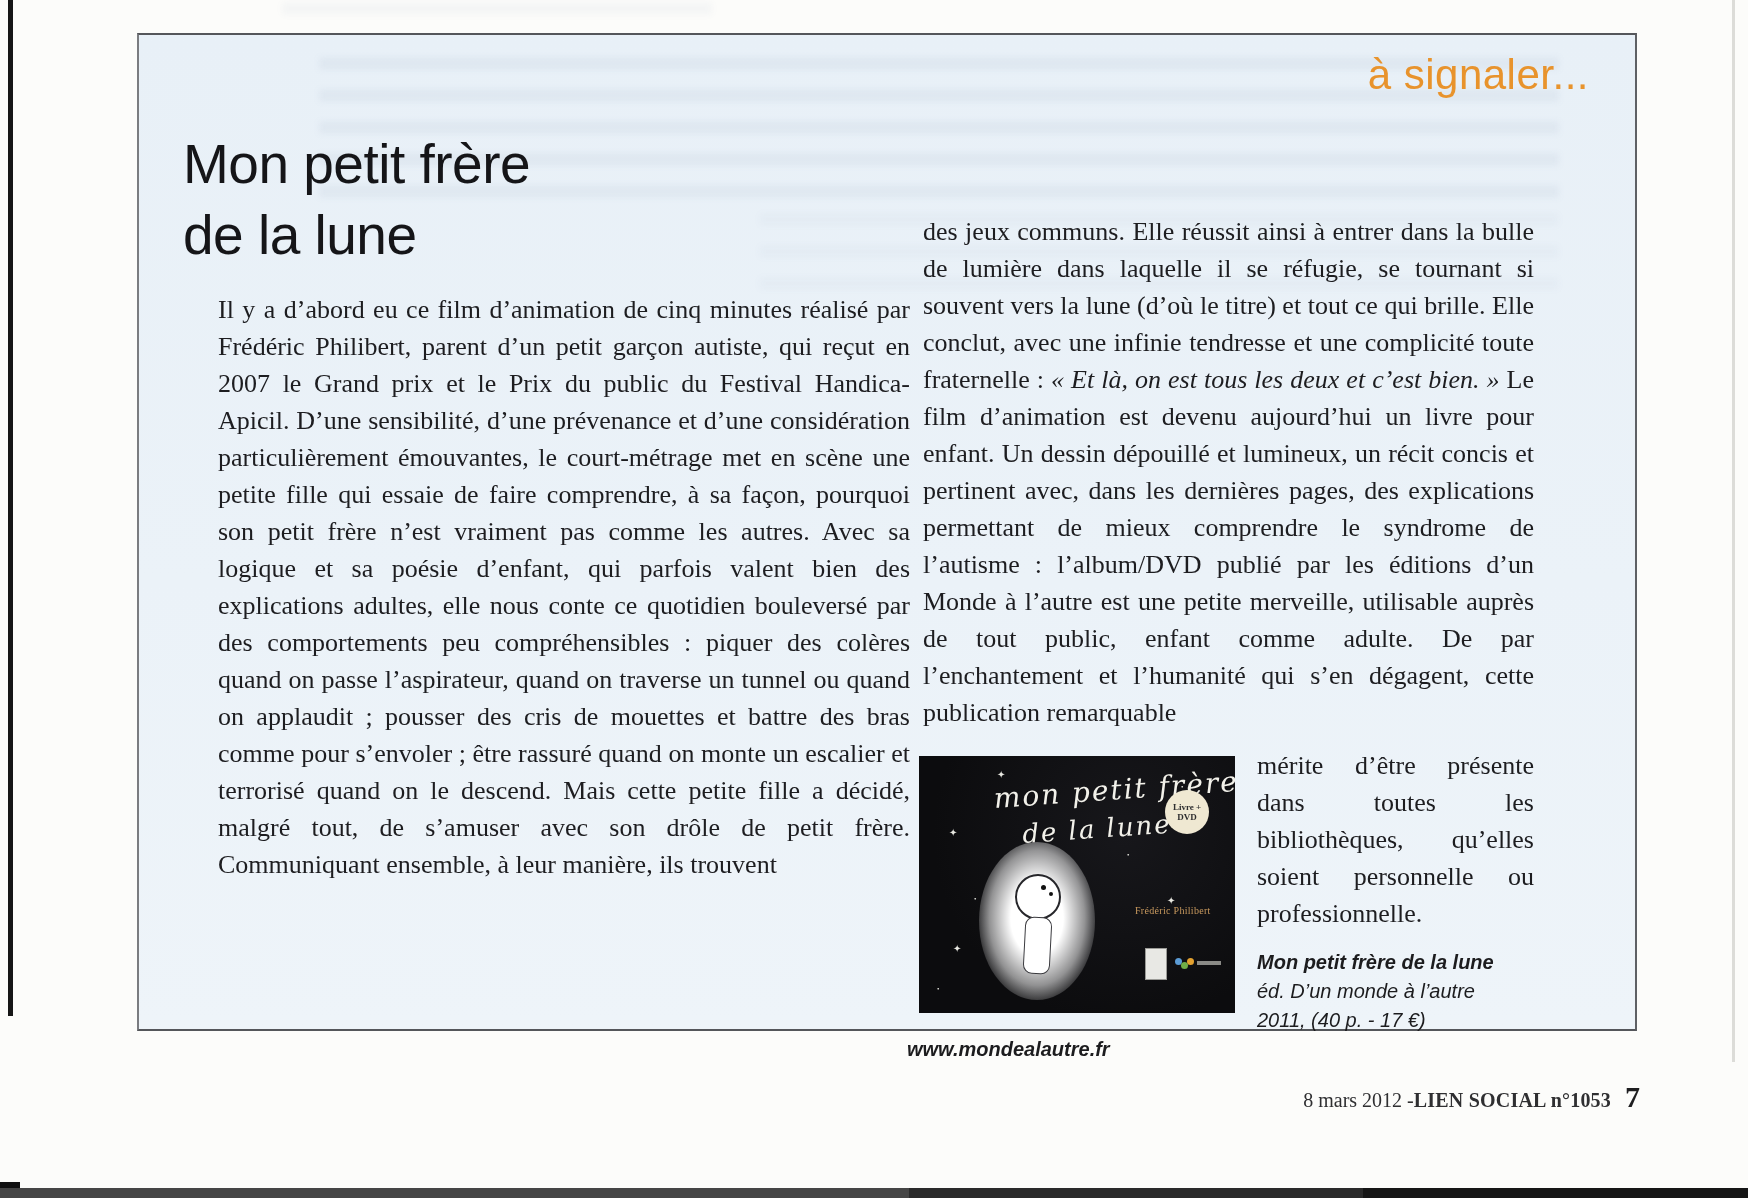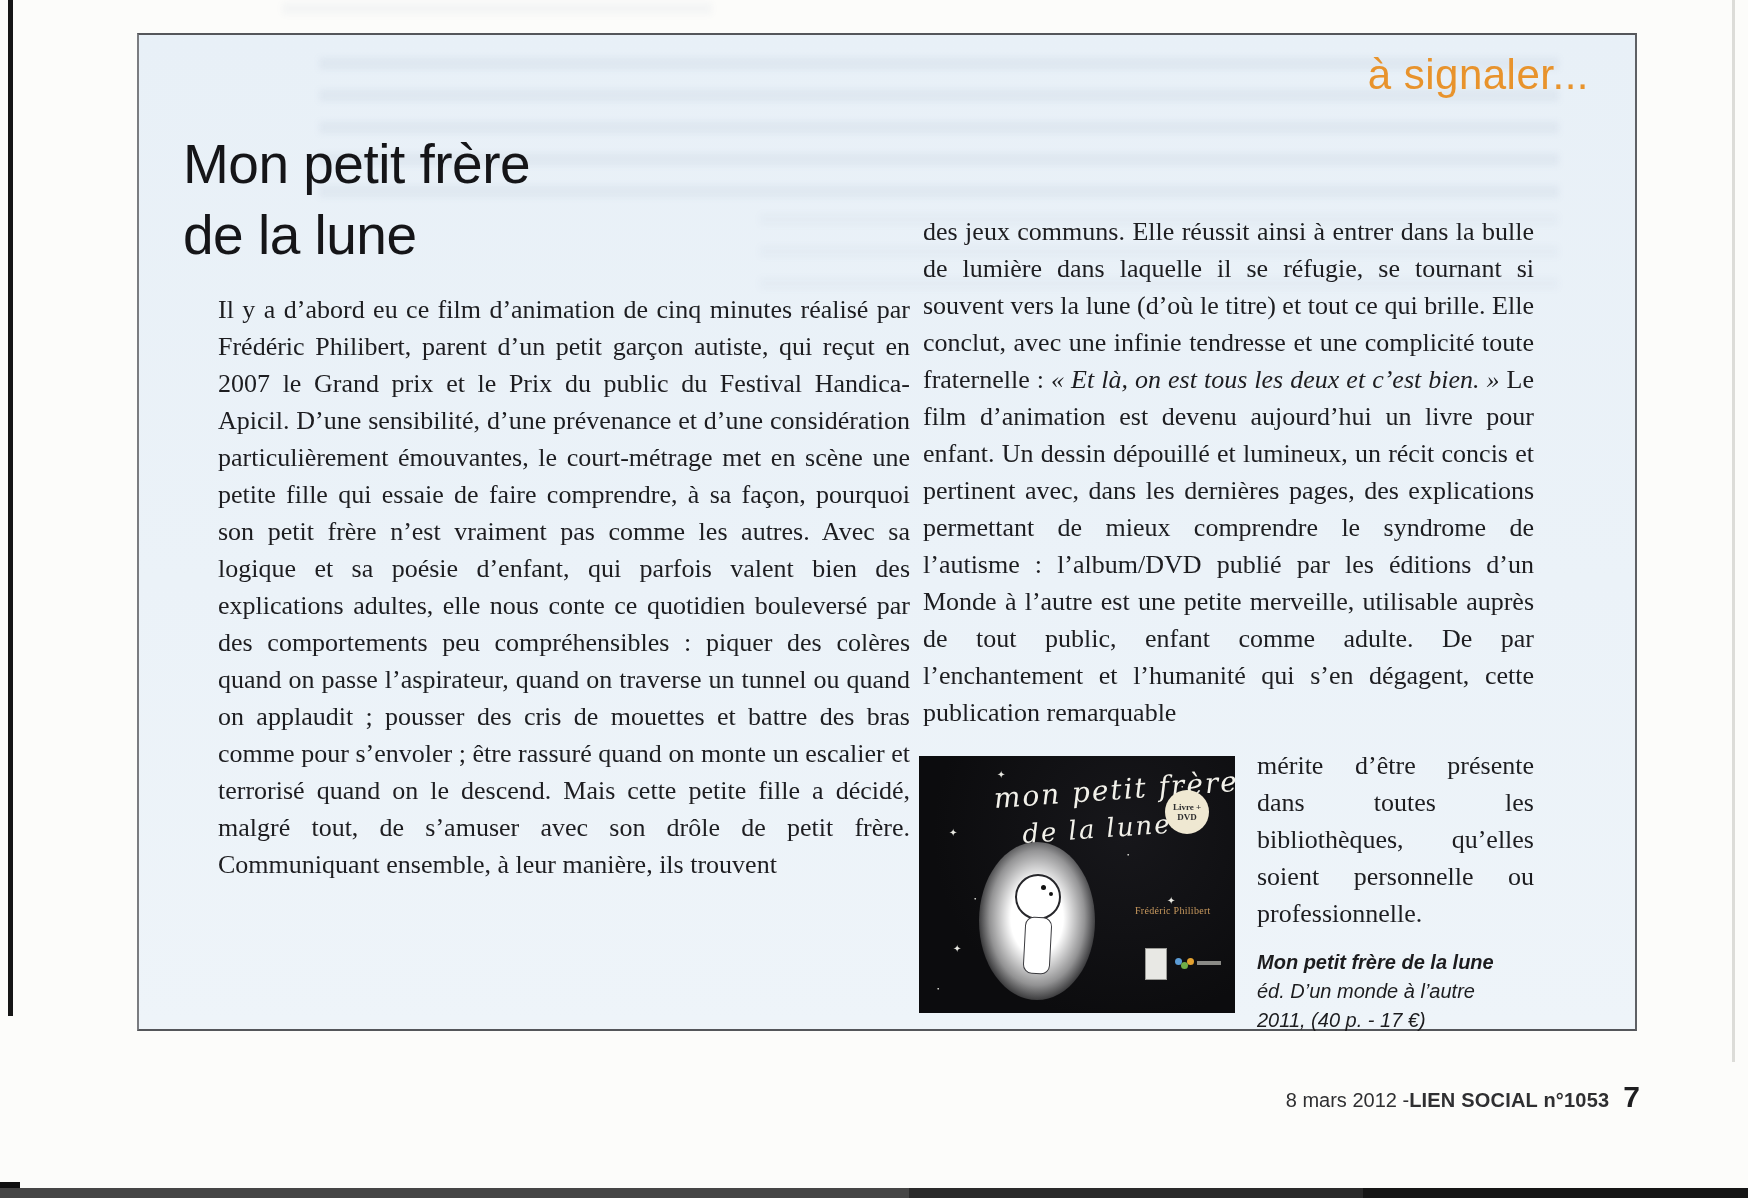--- a/index.html
+++ b/index.html
@@ -67,21 +67,21 @@
   .c-logo2 .d{position:absolute;border-radius:50%;width:7px;height:7px;top:2px;}
   .d1{left:0;background:#5b9bd5;} .d2{left:6px;top:6px!important;background:#70ad47;} .d3{left:12px;background:#e3a12f;}
   .c-logo2 .bar{position:absolute;left:22px;top:5px;width:24px;height:4px;background:#8a8a86;}
 
   .caption{font-family:"Liberation Sans",sans-serif;font-style:italic;font-size:20px;line-height:29px;
        color:#1c1c1e;font-weight:500;margin-top:16px;text-align:left;}
   .cap-title{font-weight:700;}
   .cap-web{font-weight:700;}
 
   
-  .footer{position:absolute;top:1080px;right:108px;display:flex;align-items:baseline;color:#2f2f31;}
+  .footer{position:absolute;top:1080px;right:108px;display:flex;align-items:baseline;color:#2f2f31;font-family:Liberation Serif, serif;}
   .f-date{font-size:20px;}
   .f-brand{font-weight:700;font-size:20px;letter-spacing:.2px;}
   .f-page{font-size:30px;font-weight:700;margin-left:14px;color:#1e1e20;}
 </style>
 </head>
 <body>
 
 <div class="page">
 
   <div class="edge-left"></div>
@@ -137,20 +137,21 @@
           <i class="bar"></i>
         </div>
       </div>
 
       <p class="para part2">mérite d’être présente dans toutes les bibliothèques, qu’elles soient personnelle ou professionnelle.</p>
 
       <div class="caption">
         <div class="cap-title">Mon petit frère de la lune</div>
         <div>éd. D’un monde à l’autre</div>
         <div>2011, (40 p. - 17 €)</div>
+        <div class="cap-web">www.mondealautre.fr</div>
       </div>
     </div>
   </div>
 
   <div class="footer">
     <span class="f-date">8 mars 2012 - </span>
     <span class="f-brand">LIEN SOCIAL n°1053</span>
     <span class="f-page">7</span>
   </div>
 

